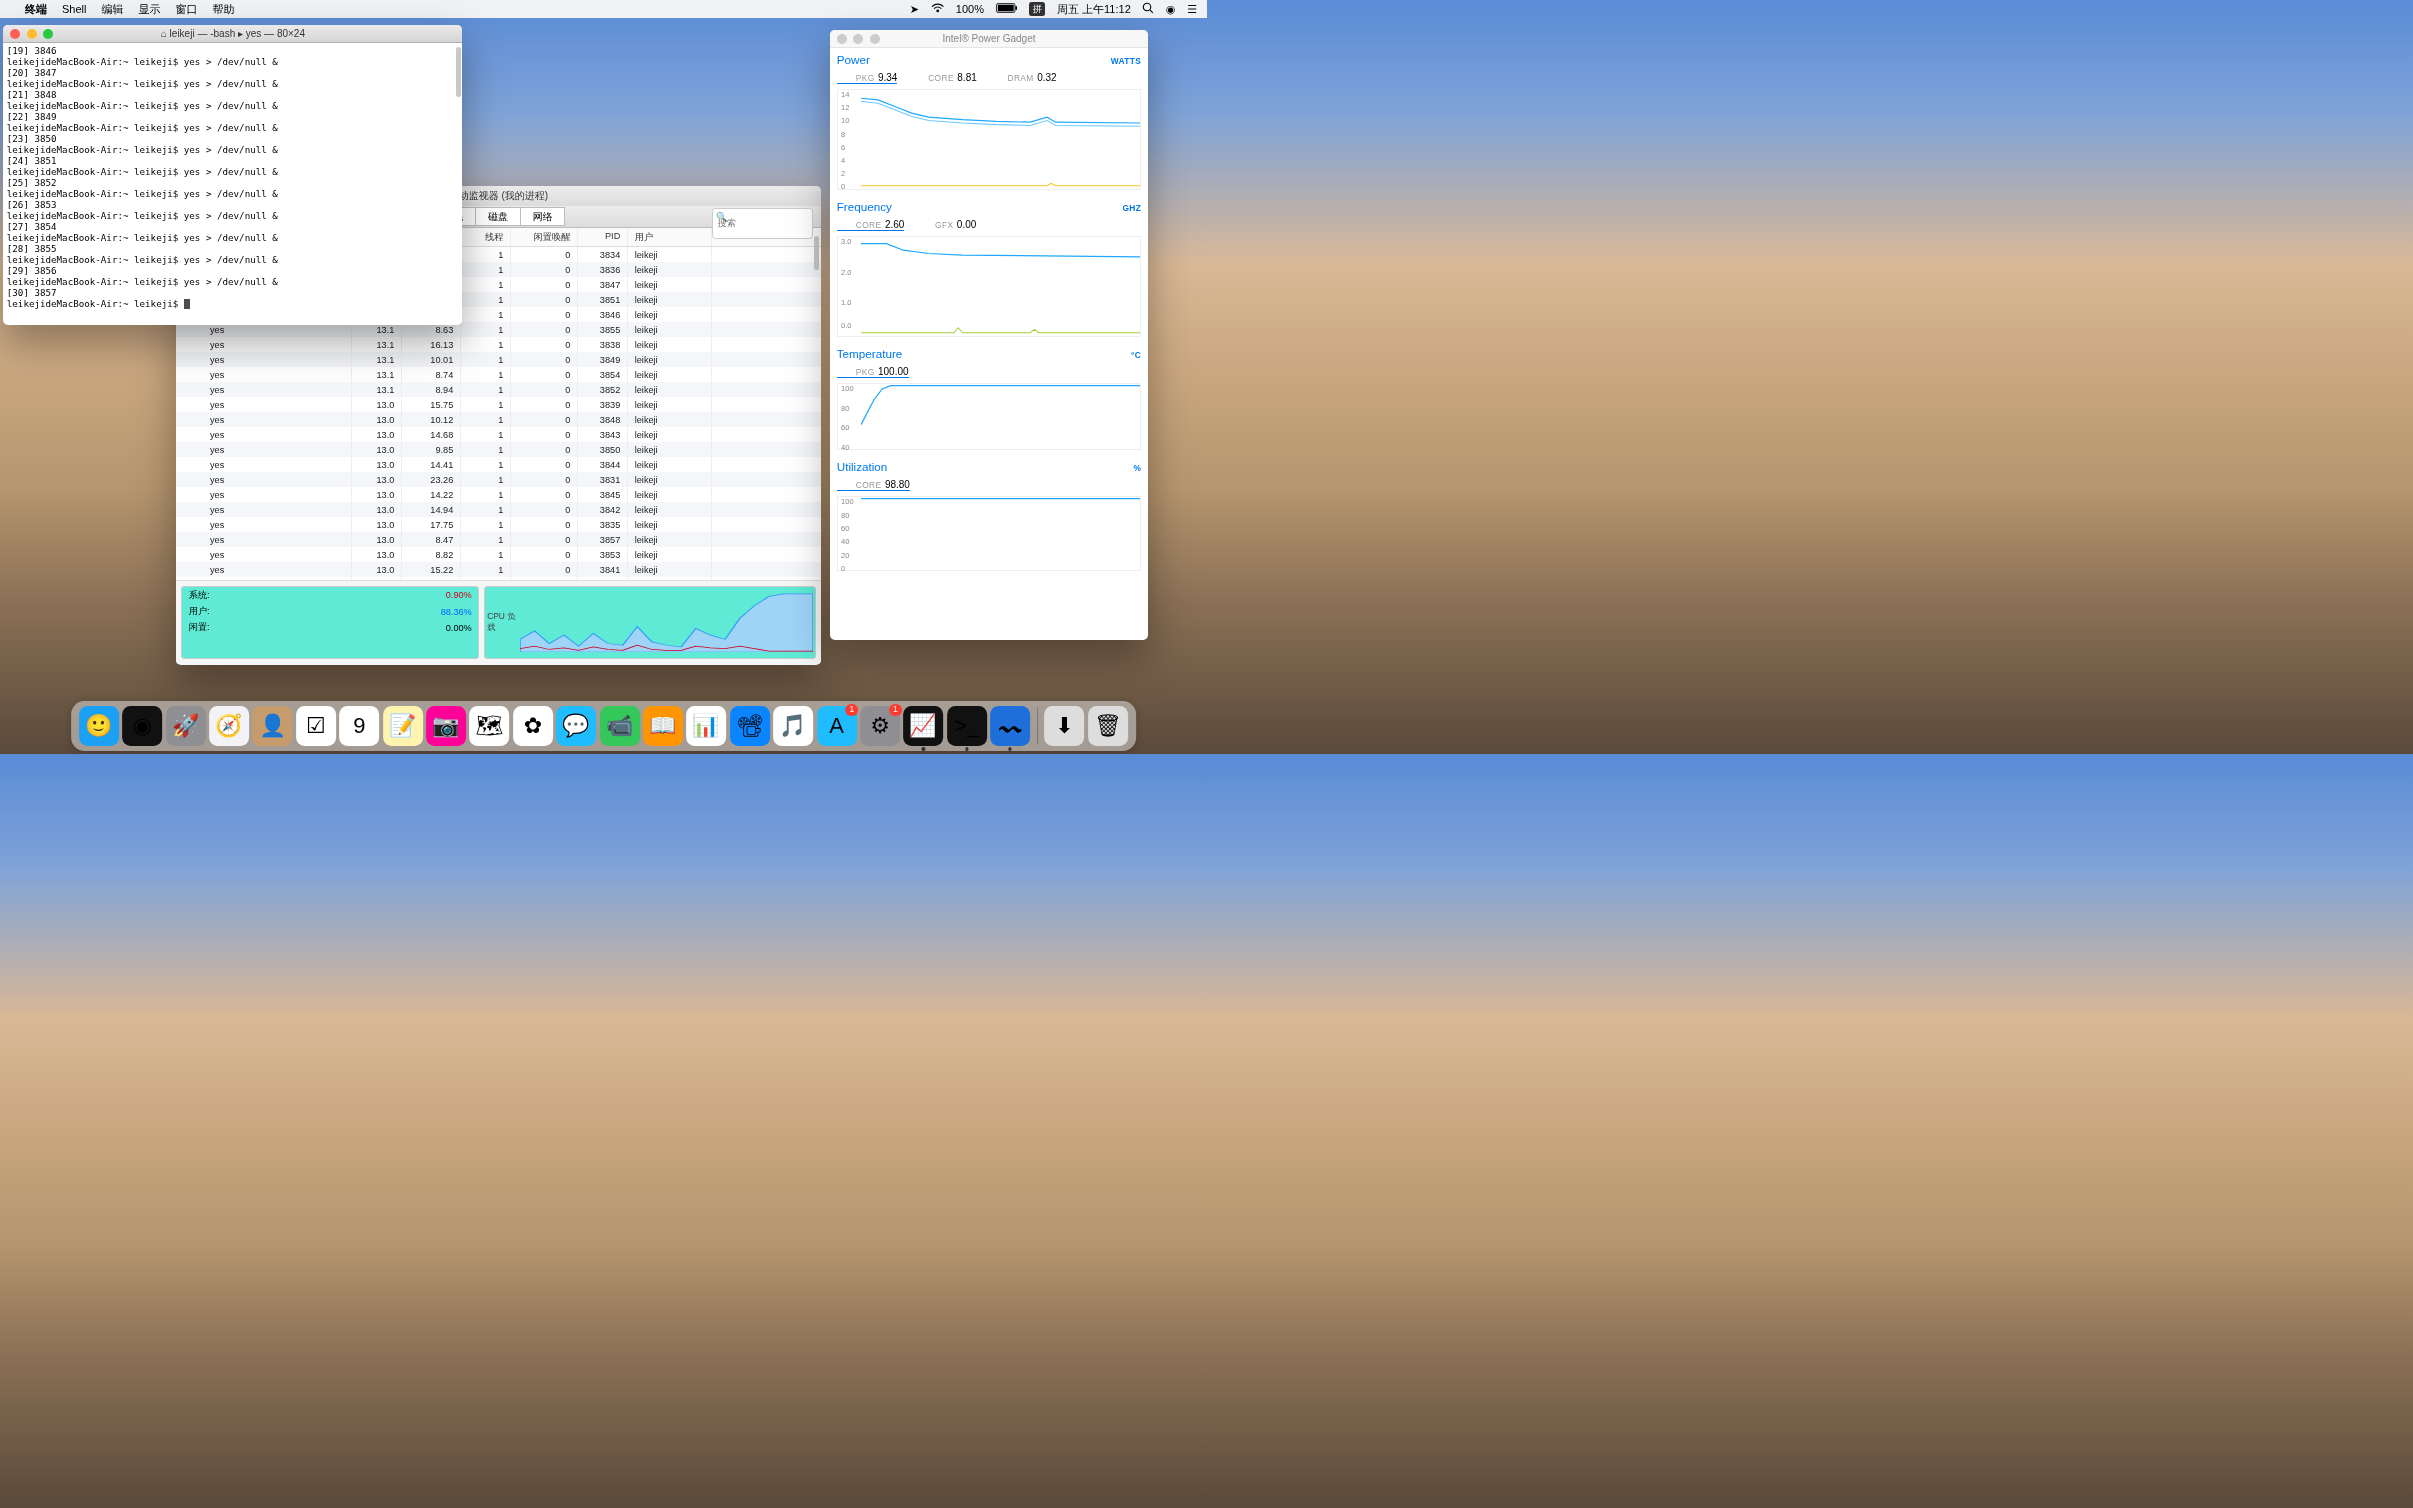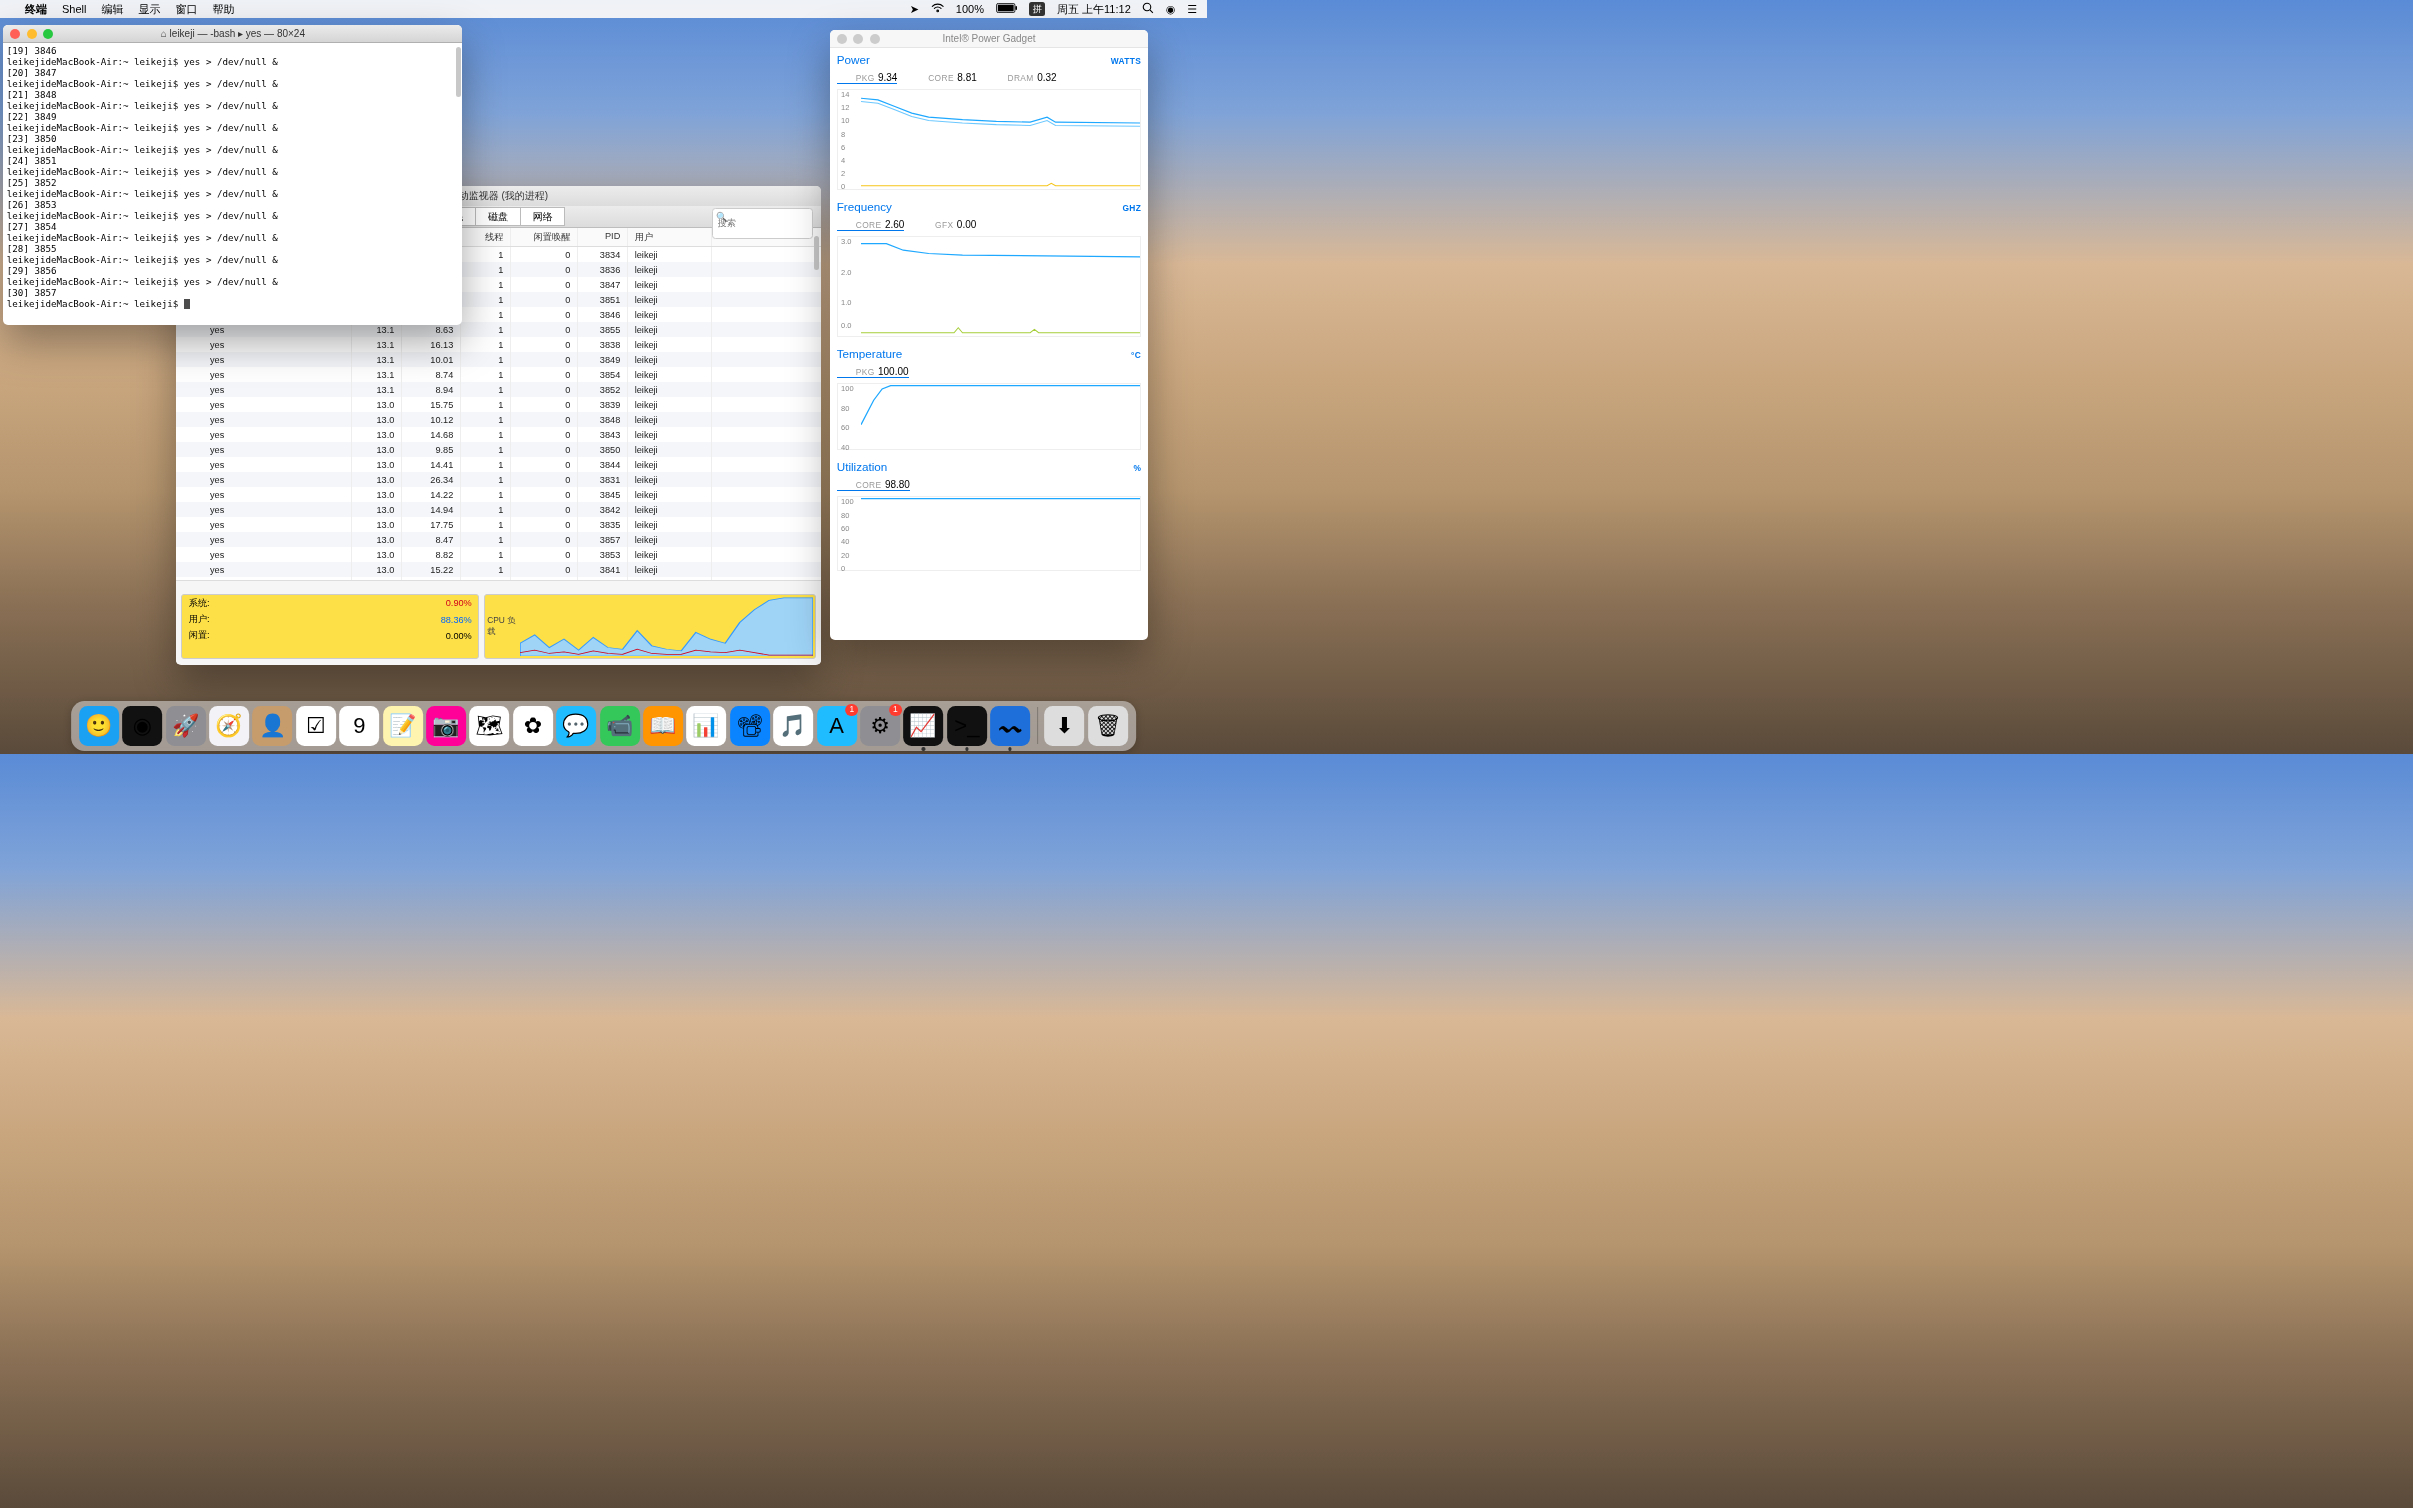--- a/index.html
+++ b/index.html
@@ -41,21 +41,21 @@
 .actmon-tabs .mag { position:absolute; left:5px; top:3.4px; font-size:9.2px; color:#888;}
 .actmon-tabs .search-wrap{position:relative;}
 .actmon-table { height: 352px; overflow:hidden; background:#fff;}
 .actmon-head { display:flex; font-size:9.2px; color:#333; border-bottom:0.8px solid #ddd; background:#fafafa; }
 .actmon-head div, .row div { padding: 2.5px 6.7px; text-align:right; border-right:0.8px solid #eee; overflow:hidden; white-space:nowrap; }
 .col-name{width:176px; text-align:left !important;}
 .col-cpu{width:50px;} .col-time{width:59px;} .col-thr{width:50px;} .col-wake{width:67px;} .col-pid{width:50px;} .col-user{width:84px; text-align:left !important;}
 .row { display:flex; font-size:9.2px; color:#222; }
 .row:nth-child(even){background:#f4f6f9;}
 .actmon-footer { display:flex; padding:5px; gap:5px; background:#f6f6f6; border-top:0.8px solid #ddd; height:84px;}
-.footer-box { border:0.8px solid #ccc; border-radius:3px; background:#fde047; font-size:9.2px; flex:1;margin-top:8px; }
+.footer-box { border:0.8px solid #ccc; border-radius:3px; background:#5eead4; font-size:9.2px; flex:1; }
 .footer-box table{width:100%; border-collapse:collapse;}
 .footer-box td{padding:1.7px 6.7px;}
 .footer-box td.v{text-align:right;}
 .red{color:#d0021b;} .blue{color:#0066ff;}
 .cpu-graph { flex:1.1; display:flex; flex-direction:row; align-items:center; padding:1.7px;}
 .cpu-graph .lbl{font-size:8.4px; color:#444; margin-bottom:1.7px;}
 .cpu-graph svg{width:100%; height:59px;}
 
 
 .pg { left: 830px; top: 30px; width: 318px; height: 610px; background:#fff;}
@@ -286,21 +286,21 @@
     <div class="col-cpu">13.0</div>
           <div class="col-time">14.41</div>
     <div class="col-thr">1</div>
           <div class="col-wake">0</div>
     <div class="col-pid">3844</div>
           <div class="col-user">leikeji</div>
         </div>
         <div class="row">
     <div class="col-name" style="padding-left:34px">yes</div>
     <div class="col-cpu">13.0</div>
-          <div class="col-time">26.34</div>
+          <div class="col-time">23.26</div>
     <div class="col-thr">1</div>
           <div class="col-wake">0</div>
     <div class="col-pid">3831</div>
           <div class="col-user">leikeji</div>
         </div>
         <div class="row">
     <div class="col-name" style="padding-left:34px">yes</div>
     <div class="col-cpu">13.0</div>
           <div class="col-time">14.22</div>
     <div class="col-thr">1</div>

